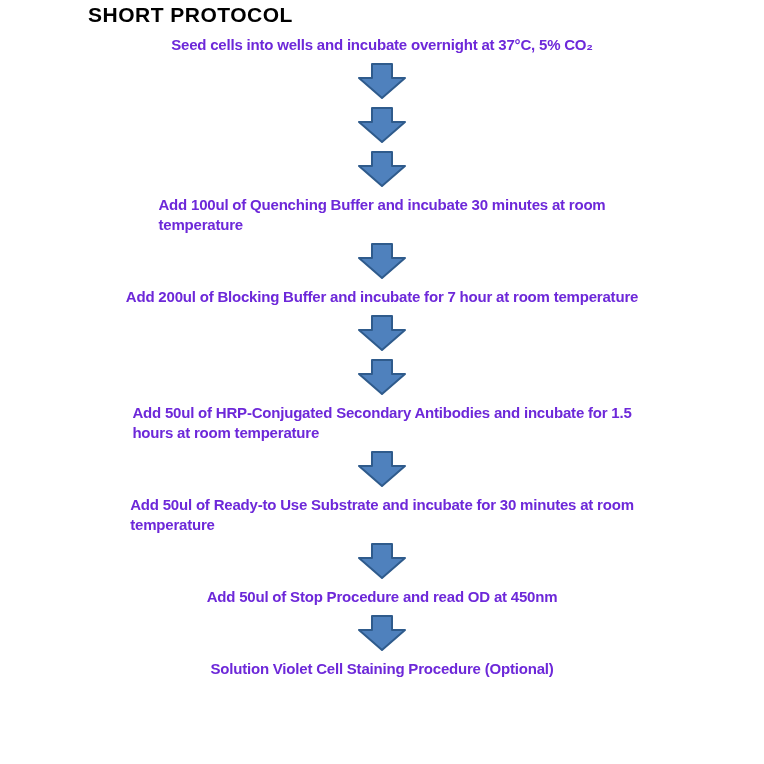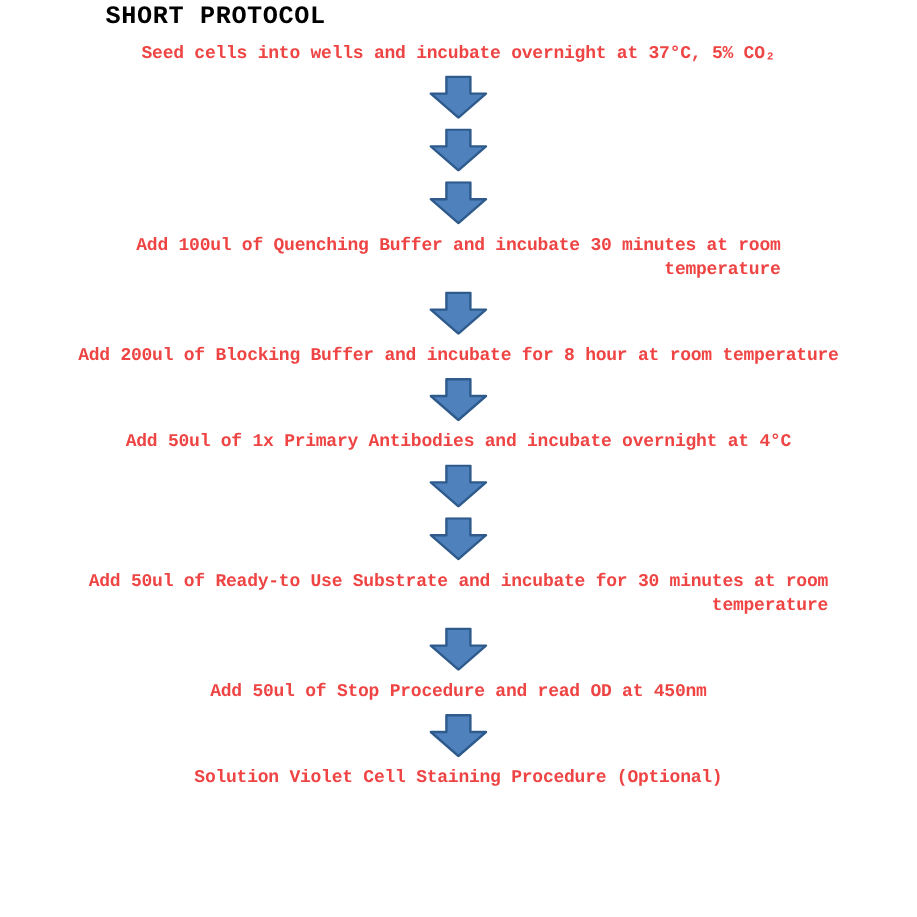--- a/index.html
+++ b/index.html
@@ -6,21 +6,21 @@
     margin: 0;
     padding: 0;
     background: #ffffff;
   }
   .canvas {
     position: relative;
     width: 764px;
     height: 764px;
     background: #ffffff;
     overflow: hidden;
-    font-family: Liberation Mono, monospace;
+    font-family: Liberation Sans, sans-serif;
   }
   .flow {
     display: flex;
     flex-direction: column;
     align-items: center;
     gap: 8px;
     padding-top: 3px;
     width: 100%;
     height: 100%;
     box-sizing: border-box;
@@ -32,23 +32,23 @@
     font-weight: bold;
     letter-spacing: 0.5px;
     color: #000000;
     line-height: 24px;
     white-space: nowrap;
   }
   .step {
     font-size: 15px;
     font-weight: bold;
     letter-spacing: -0.2px;
-    color: #ef4444;
+    color: #6d28d9;
     line-height: 20px;
-    text-align: right;
+    text-align: left;
     white-space: pre-line;
   }
   .arrow {
     display: block;
     flex: 0 0 auto;
   }
   .arrow polygon {
     stroke-width: 2;
     stroke-linejoin: round;
   }
@@ -77,32 +77,33 @@
       <polygon points="15,1 35,1 35,15 48,15 25,35 2,15 15,15" fill="#4f81bd" stroke="#2f5b8c"></polygon>
     </svg>
 
     <div class="step">Add 100ul of Quenching Buffer and incubate 30 minutes at room
 temperature</div>
 
     <svg class="arrow" width="50" height="36" viewBox="0 0 50 36">
       <polygon points="15,1 35,1 35,15 48,15 25,35 2,15 15,15" fill="#4f81bd" stroke="#2f5b8c"></polygon>
     </svg>
 
-    <div class="step">Add 200ul of Blocking Buffer and incubate for 8 hour at room temperature</div>
+    <div class="step">Add 200ul of Blocking Buffer and incubate for 7 hour at room temperature</div>
 
     <svg class="arrow" width="50" height="36" viewBox="0 0 50 36">
       <polygon points="15,1 35,1 35,15 48,15 25,35 2,15 15,15" fill="#4f81bd" stroke="#2f5b8c"></polygon>
     </svg>
 
-    <div class="step">Add 50ul of 1x Primary Antibodies and incubate overnight at 4°C</div>
 
     <svg class="arrow" width="50" height="36" viewBox="0 0 50 36">
       <polygon points="15,1 35,1 35,15 48,15 25,35 2,15 15,15" fill="#4f81bd" stroke="#2f5b8c"></polygon>
     </svg>
 
+    <div class="step">Add 50ul of HRP-Conjugated Secondary Antibodies and incubate for 1.5
+hours at room temperature</div>
 
     <svg class="arrow" width="50" height="36" viewBox="0 0 50 36">
       <polygon points="15,1 35,1 35,15 48,15 25,35 2,15 15,15" fill="#4f81bd" stroke="#2f5b8c"></polygon>
     </svg>
 
     <div class="step">Add 50ul of Ready-to Use Substrate and incubate for 30 minutes at room
 temperature</div>
 
     <svg class="arrow" width="50" height="36" viewBox="0 0 50 36">
       <polygon points="15,1 35,1 35,15 48,15 25,35 2,15 15,15" fill="#4f81bd" stroke="#2f5b8c"></polygon>

